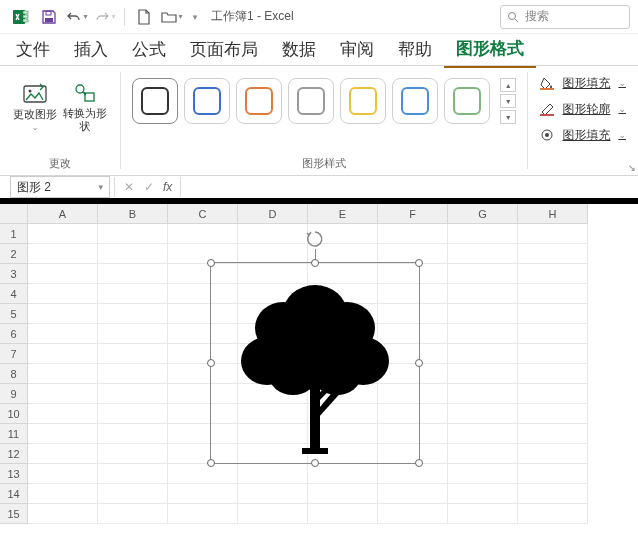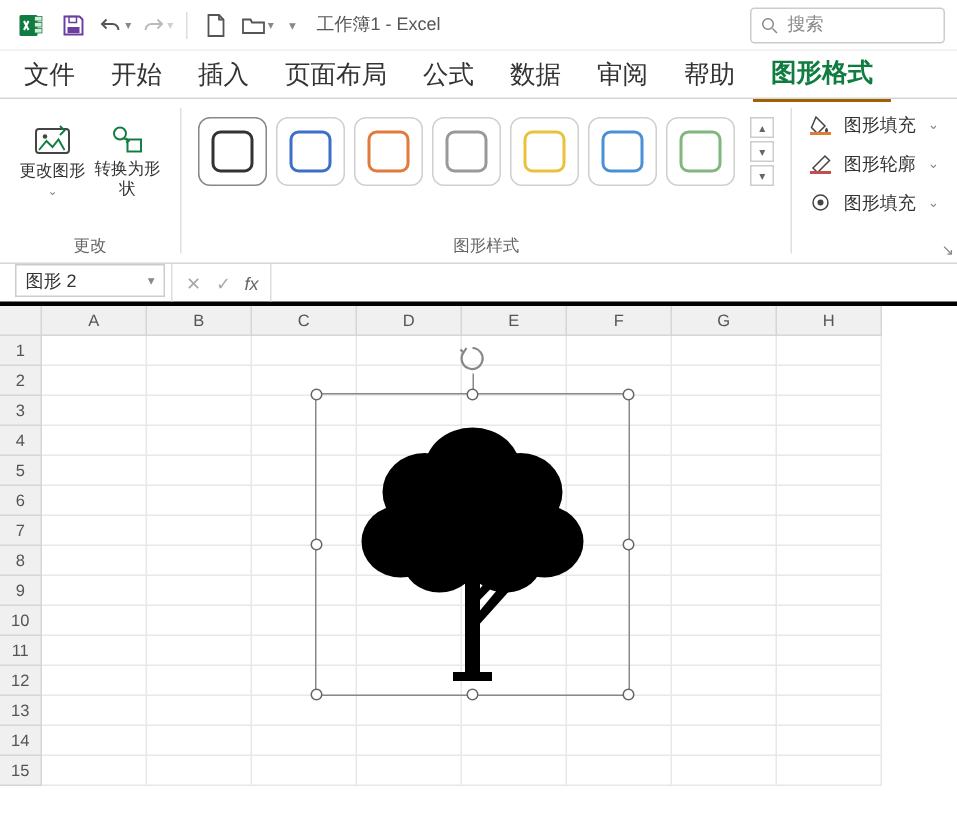--- a/index.html
+++ b/index.html
@@ -17,22 +17,22 @@
 .ribbon-group { display: flex; flex-direction: column; align-items: center; justify-content: space-between; padding: 6px 6px 2px 6px; }
 .ribbon-group-label { font-size: 11px; color: #666; padding: 2px 0; }
 .ribbon-sep { width: 1px; background: #e0e0e0; margin: 6px 0; }
 .big-btn { display: flex; flex-direction: column; align-items: center; justify-content: center; width: 48px; height: 70px; border-radius: 3px; gap: 2px; font-size: 11px; text-align: center; line-height: 1.2; }
 .gallery { display: flex; align-items: center; gap: 6px; padding: 6px 4px; }
 .gallery-item { width: 46px; height: 46px; border: 1px solid #d0d0d0; border-radius: 8px; display: flex; align-items: center; justify-content: center; }
 .gallery-item.sel { border: 1.5px solid #888; }
 .gallery-scroll { width: 16px; display: flex; flex-direction: column; gap: 2px; margin-left: 4px; }
 .gallery-scroll div { width: 16px; height: 14px; border: 1px solid #ccc; display: flex; align-items: center; justify-content: center; font-size: 8px; color: #666; }
 .shape-opts { display: flex; flex-direction: column; gap: 4px; padding: 6px 8px 0 8px; font-size: 12px; }
-.shape-opt { display: flex; align-items: center; gap: 6px; height: 22px; padding: 0 4px; border-radius: 2px; }
-.namebox-row { height: 28px; display: flex; border-bottom: 3px solid #000000; }
+.shape-opt { display: flex; align-items: center; gap: 6px; height: 22px; padding: 0 4px; border-radius: 2px; text-decoration: underline; }
+.namebox-row { height: 28px; display: flex; align-items: center; border-bottom: 6px solid #000000; }
 .namebox { width: 100px; height: 22px; border: 1px solid #ccc; margin: 0 4px 0 10px; display: flex; align-items: center; padding: 0 6px; font-size: 12px; }
 .namebox .dd { margin-left: auto; color: #888; font-size: 9px; }
 .fx-btns { display: flex; align-items: center; gap: 0; border-left: 1px solid #ddd; border-right: 1px solid #ddd; padding: 0 4px; margin-right: 4px; }
 .fx-btn { width: 20px; height: 20px; display: flex; align-items: center; justify-content: center; color: #aaa; font-size: 12px; }
 .fx-label { font-style: italic; color: #666; font-size: 12px; margin: 0 4px; }
 .formula-bar { flex: 1; height: 22px; border: none; font-size: 12px; padding: 0 6px; }
 .grid-area { position: relative; height: 350px; overflow: hidden; background: #fff; }
 .col-headers { display: flex; height: 20px; position: absolute; top: 0; left: 0; }
 .corner { width: 28px; height: 20px; background: #f0f0f0; border-right: 1px solid #d6d6d6; border-bottom: 1px solid #d6d6d6; }
 .col-h { width: 70px; height: 20px; background: #f0f0f0; border-right: 1px solid #d6d6d6; border-bottom: 1px solid #d6d6d6; display: flex; align-items: center; justify-content: center; font-size: 11px; color: #555; }
@@ -101,24 +101,23 @@
     <svg width="12" height="12" viewBox="0 0 12 12">
         <circle cx="5" cy="5" r="3.5" fill="none" stroke="#888"></circle>
         <path d="M8 8l3 3" stroke="#888"></path>
       </svg>
     <span>搜索</span>
   </div>
 </div>
 
 <div class="ribbon-tabs" id="tabs">
     <div class="tab">文件</div>
-    <div class="tab">开始</div>
     <div class="tab">插入</div>
+    <div class="tab">公式</div>
     <div class="tab">页面布局</div>
-    <div class="tab">公式</div>
     <div class="tab">数据</div>
     <div class="tab">审阅</div>
     <div class="tab">帮助</div>
     <div class="tab active">图形格式</div>
   </div>
 
 <div class="ribbon-row">
   <div class="ribbon-group" style="width:120px">
     <div style="display:flex;gap:2px">
       <div class="big-btn">

